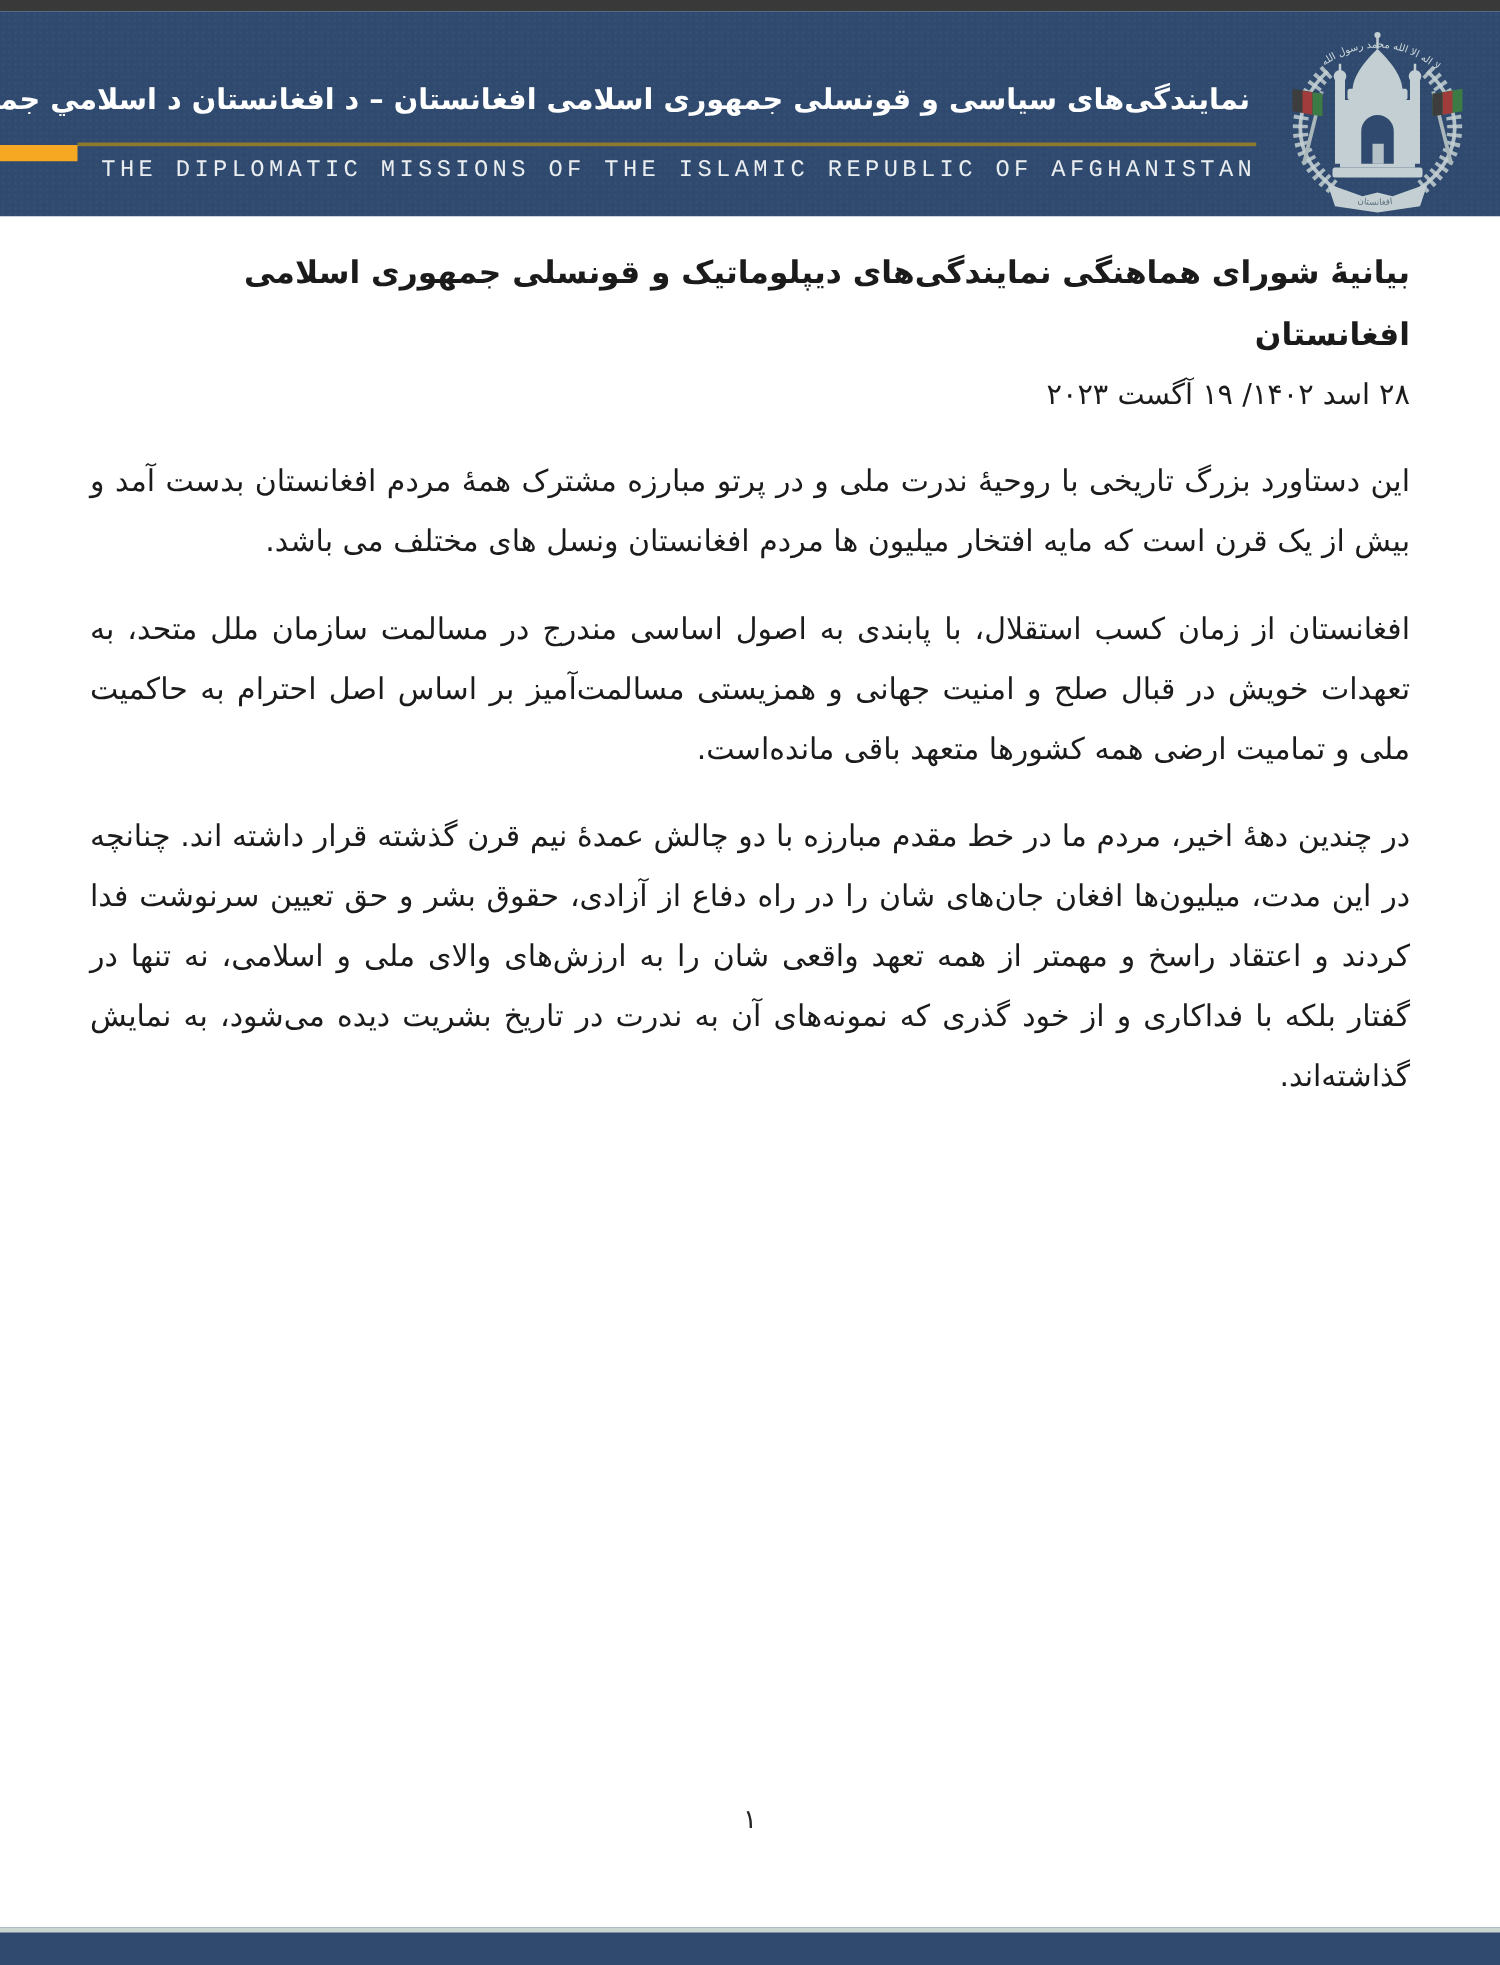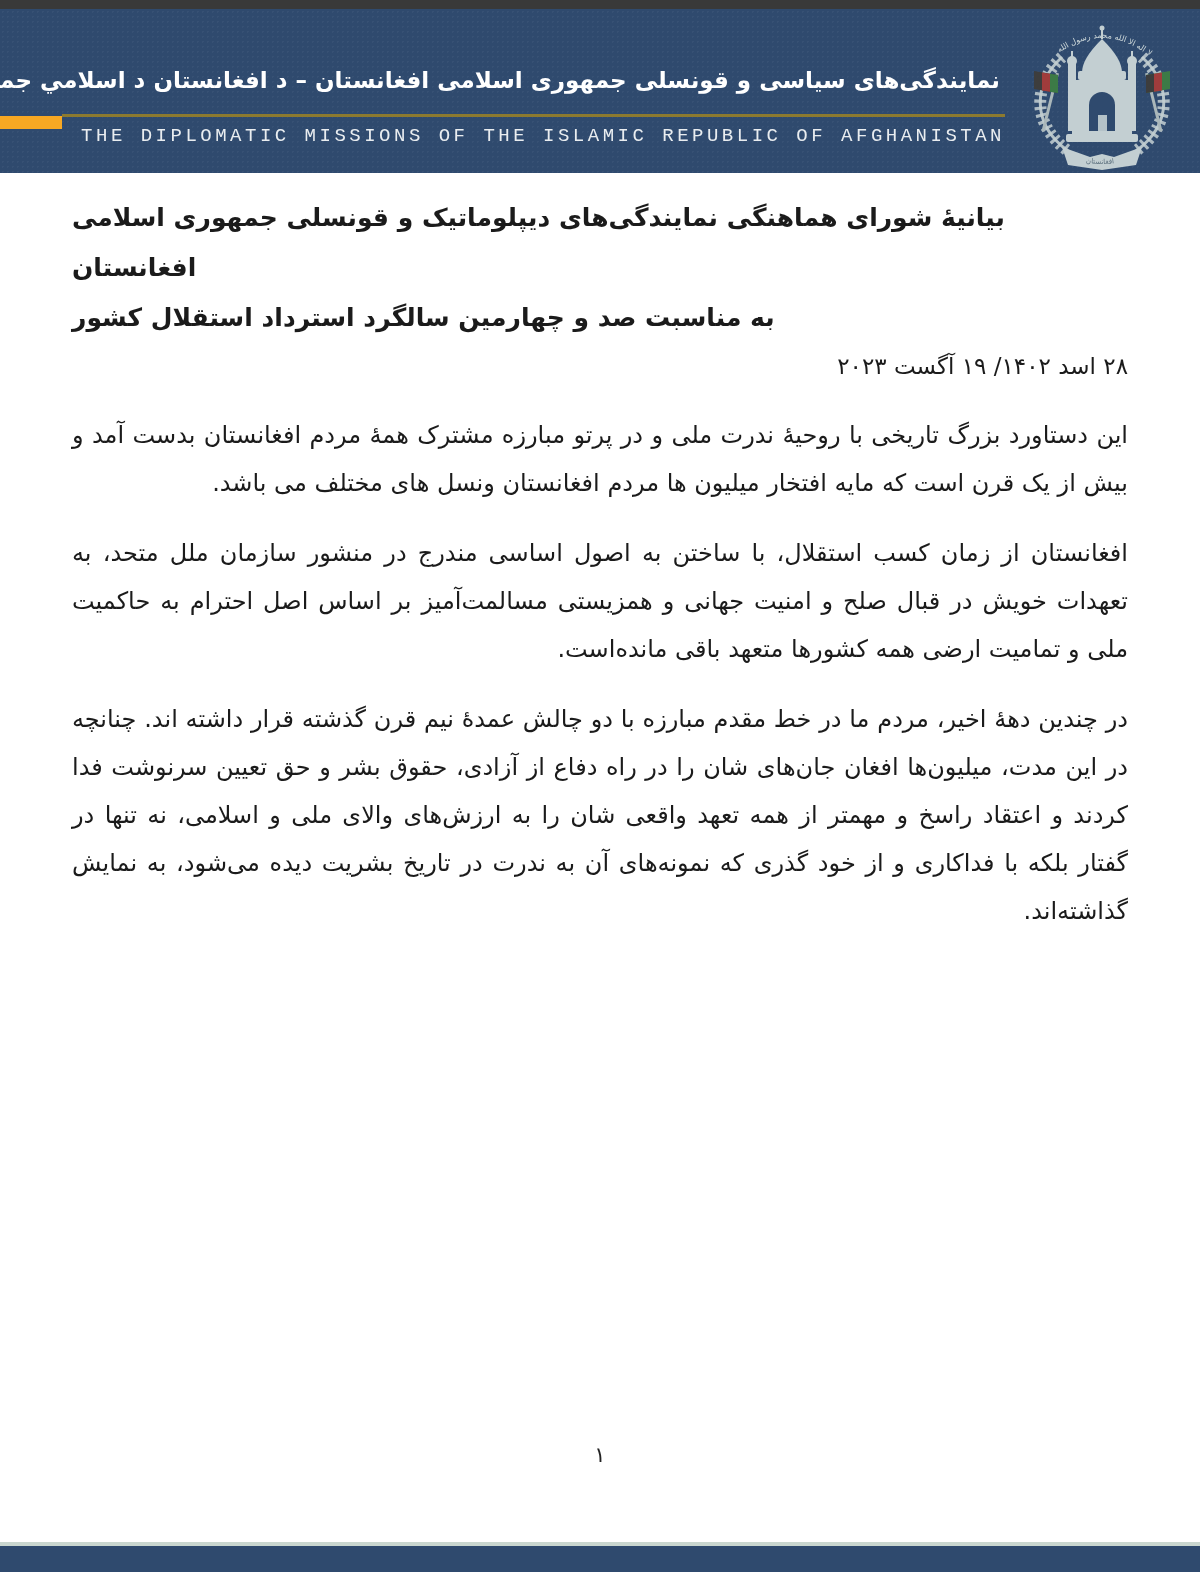--- a/index.html
+++ b/index.html
@@ -73,21 +73,21 @@
     width: 172px;
     height: 156px;
   }
   
   .doc {
     direction: rtl;
     padding: 20px 72px 0 72px;
     color: #1b1b1b;
   }
   .doc-title {
-    text-align: left;
+    text-align: right;
     font-weight: bold;
     font-size: 25px;
     line-height: 50px;
   }
   .doc-date {
     font-size: 23px;
     line-height: 46px;
     margin-bottom: 22px;
   }
   .doc p {
@@ -186,26 +186,25 @@
 
       <text font-size="7" fill="#5d717f" font-family="DejaVu Sans, sans-serif">
         <textPath href="#arcBottom" startOffset="8">افغانستان</textPath>
       </text>
     </svg>
   </div>
 
   <div class="doc">
     <div class="doc-title">
       <div>بیانیهٔ  شورای هماهنگی نمایندگی‌های دیپلوماتیک و قونسلی جمهوری اسلامی افغانستان</div>
-      <div>به مناسبت صد و چهارمین سالگرد استرداد استقلال کشور</div>
     </div>
     <div class="doc-date">۲۸ اسد ۱۴۰۲/ ۱۹ آگست ۲۰۲۳</div>
 
     <p>این دستاورد بزرگ تاریخی با روحیهٔ ندرت ملی و در پرتو مبارزه مشترک همهٔ مردم افغانستان بدست آمد و بیش از یک قرن است که مایه افتخار میلیون ها مردم افغانستان ونسل های مختلف می باشد.</p>
-    <p>افغانستان از زمان کسب استقلال، با ساختن به اصول اساسی مندرج در منشور سازمان ملل متحد، به تعهدات خویش در قبال صلح و امنیت جهانی و همزیستی مسالمت‌آمیز بر اساس اصل احترام به حاکمیت ملی و تمامیت ارضی همه کشورها متعهد باقی مانده‌است.</p>
+    <p>افغانستان از زمان کسب استقلال، با پابندی به اصول اساسی مندرج در مسالمت سازمان ملل متحد، به تعهدات خویش در قبال صلح و امنیت جهانی و همزیستی مسالمت‌آمیز بر اساس اصل احترام به حاکمیت ملی و تمامیت ارضی همه کشورها متعهد باقی مانده‌است.</p>
     <p>در چندین دههٔ اخیر، مردم ما در خط مقدم مبارزه با دو چالش عمدهٔ نیم قرن گذشته قرار داشته اند. چنانچه در این مدت، میلیون‌ها افغان جان‌های شان را در راه  دفاع از آزادی، حقوق بشر و حق تعیین سرنوشت فدا کردند و اعتقاد راسخ و مهمتر از همه تعهد واقعی شان را به ارزش‌های والای ملی و اسلامی، نه تنها در گفتار بلکه با فداکاری و از خود گذری که نمونه‌های آن به ندرت در تاریخ بشریت دیده می‌شود، به نمایش گذاشته‌اند.</p>
   </div>
 
   <div class="page-number">۱</div>
 
   <div class="footer-bar"></div>
 
 </div>
 
 </body></html>

